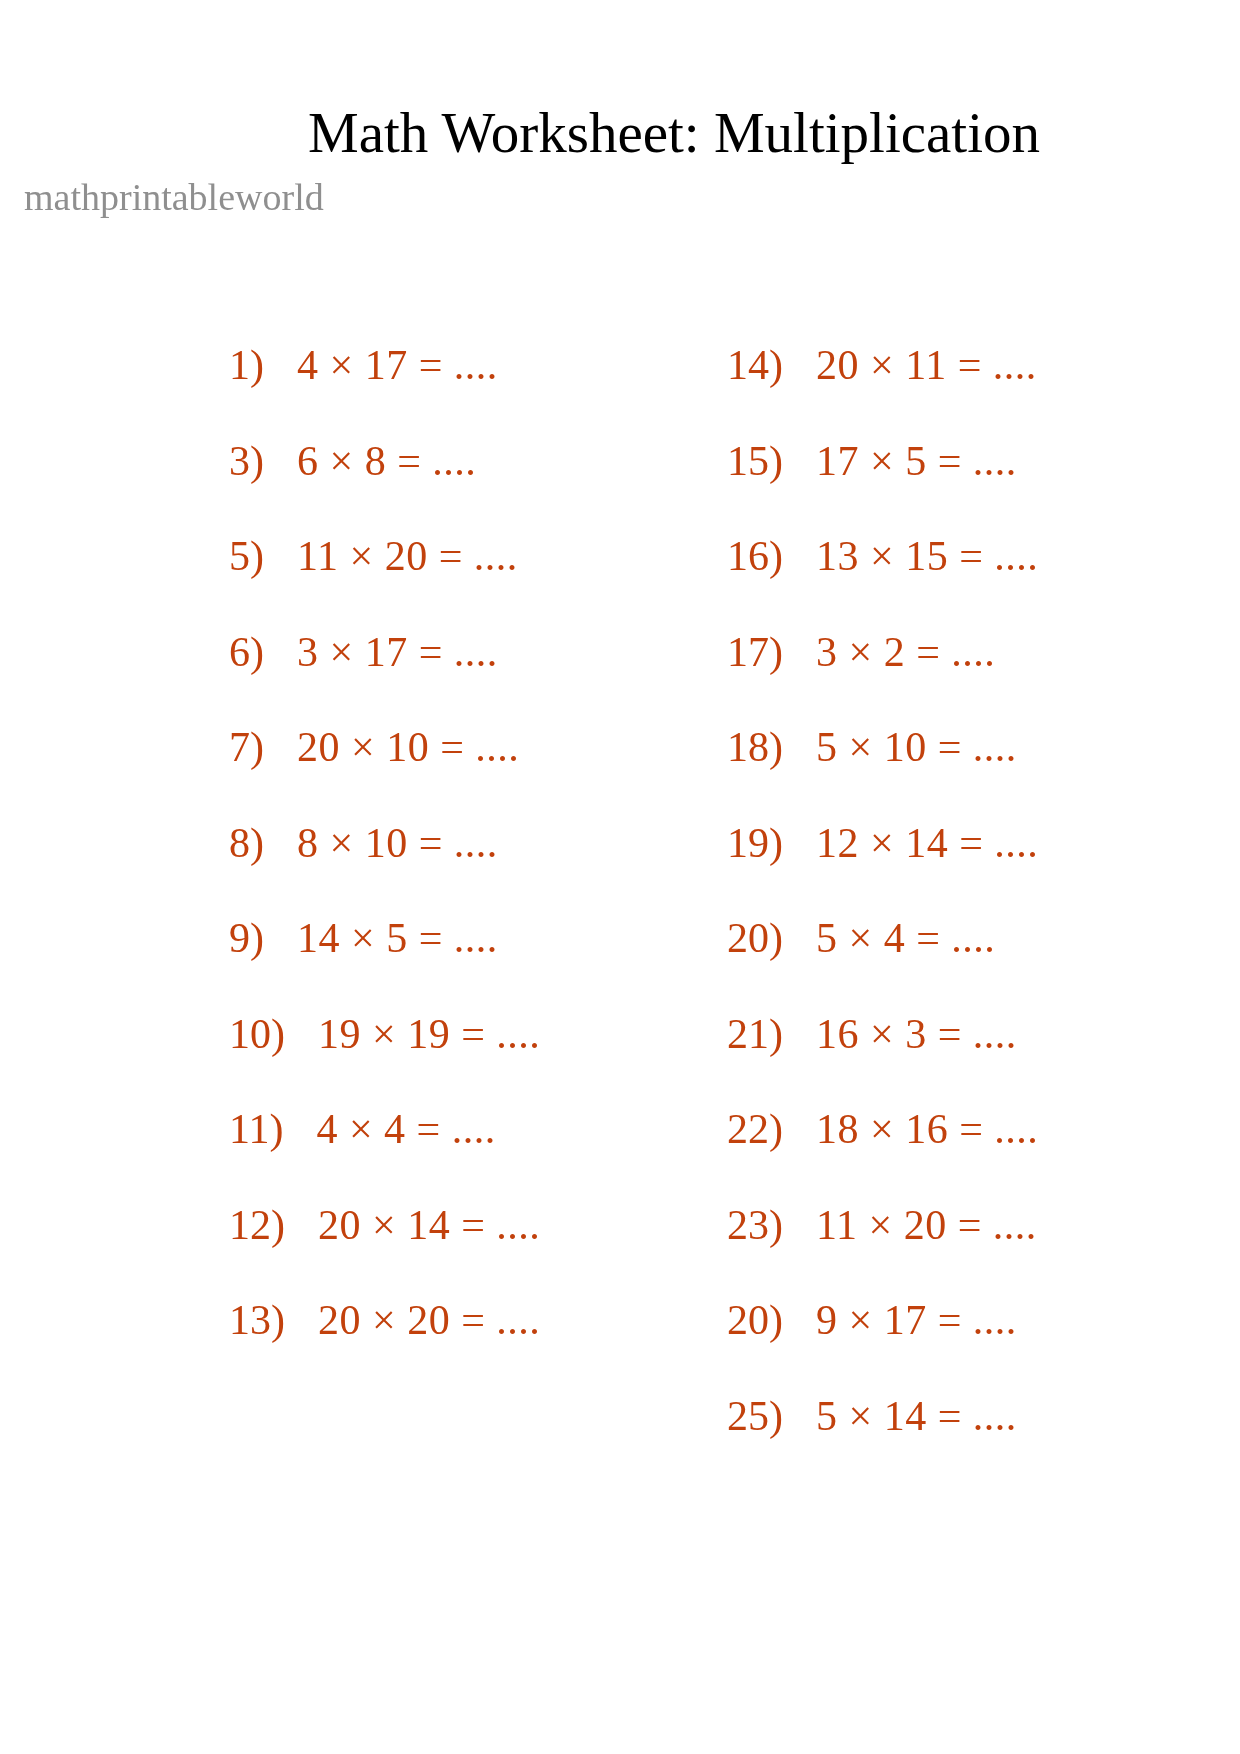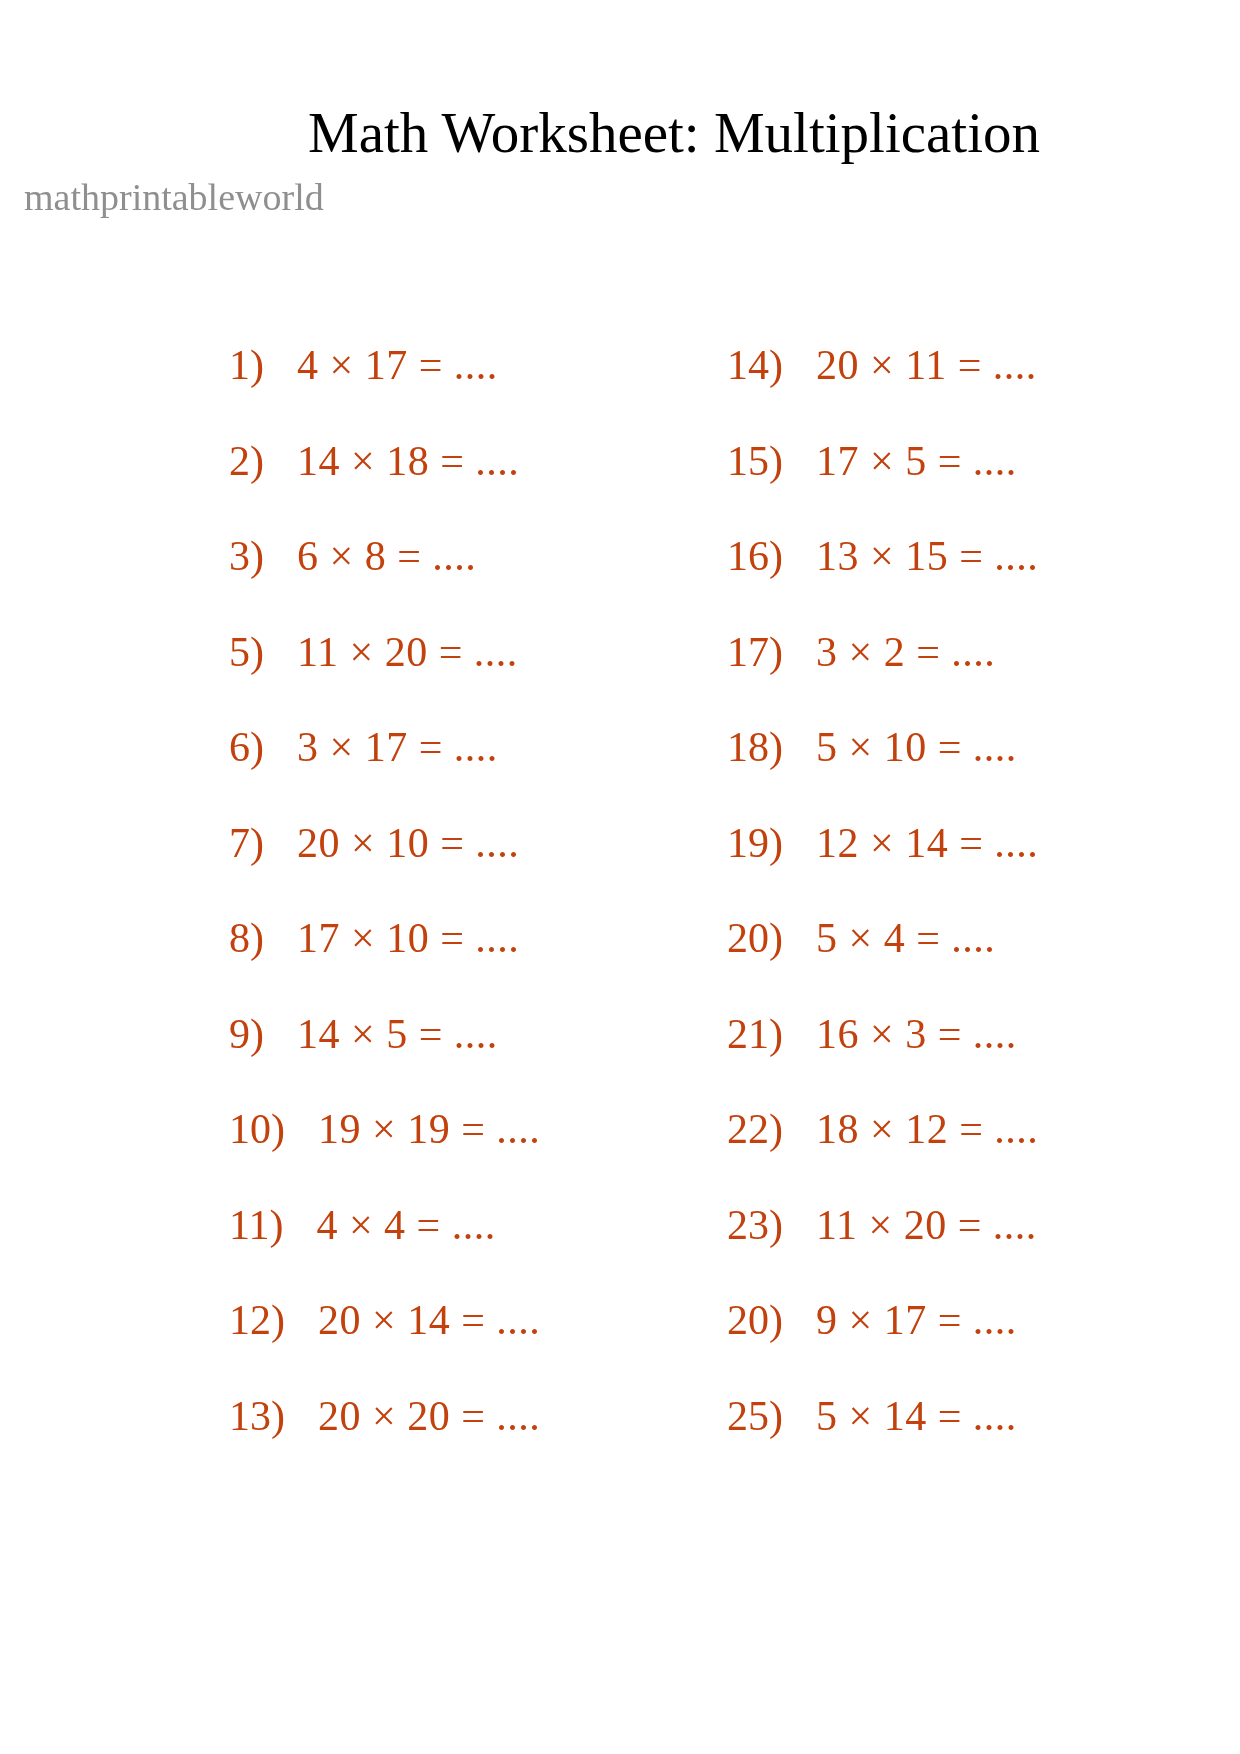--- a/index.html
+++ b/index.html
@@ -69,43 +69,40 @@
 
 <div class="sheet">
   <h1 class="title">Math Worksheet: Multiplication</h1>
   <div class="subtitle">mathprintableworld</div>
 
   <div class="col col-left" id="col-0">
   <div class="row">
     <span class="q-num">1)</span><span class="q-expr">4 × 17 = ....</span>
   </div>
 
-  <div class="row">
-    <span class="q-num">2)</span><span class="q-expr">14 × 18 = ....</span>
-  </div>
 
   <div class="row">
     <span class="q-num">3)</span><span class="q-expr">6 × 8 = ....</span>
   </div>
 
 
   <div class="row">
     <span class="q-num">5)</span><span class="q-expr">11 × 20 = ....</span>
   </div>
 
   <div class="row">
     <span class="q-num">6)</span><span class="q-expr">3 × 17 = ....</span>
   </div>
 
   <div class="row">
     <span class="q-num">7)</span><span class="q-expr">20 × 10 = ....</span>
   </div>
 
   <div class="row">
-    <span class="q-num">8)</span><span class="q-expr">17 × 10 = ....</span>
+    <span class="q-num">8)</span><span class="q-expr">8 × 10 = ....</span>
   </div>
 
   <div class="row">
     <span class="q-num">9)</span><span class="q-expr">14 × 5 = ....</span>
   </div>
 
   <div class="row">
     <span class="q-num">10)</span><span class="q-expr">19 × 19 = ....</span>
   </div>
 
@@ -148,21 +145,21 @@
 
   <div class="row">
     <span class="q-num">20)</span><span class="q-expr">5 × 4 = ....</span>
   </div>
 
   <div class="row">
     <span class="q-num">21)</span><span class="q-expr">16 × 3 = ....</span>
   </div>
 
   <div class="row">
-    <span class="q-num">22)</span><span class="q-expr">18 × 12 = ....</span>
+    <span class="q-num">22)</span><span class="q-expr">18 × 16 = ....</span>
   </div>
 
   <div class="row">
     <span class="q-num">23)</span><span class="q-expr">11 × 20 = ....</span>
   </div>
 
   <div class="row">
     <span class="q-num">20)</span><span class="q-expr">9 × 17 = ....</span>
   </div>
 

